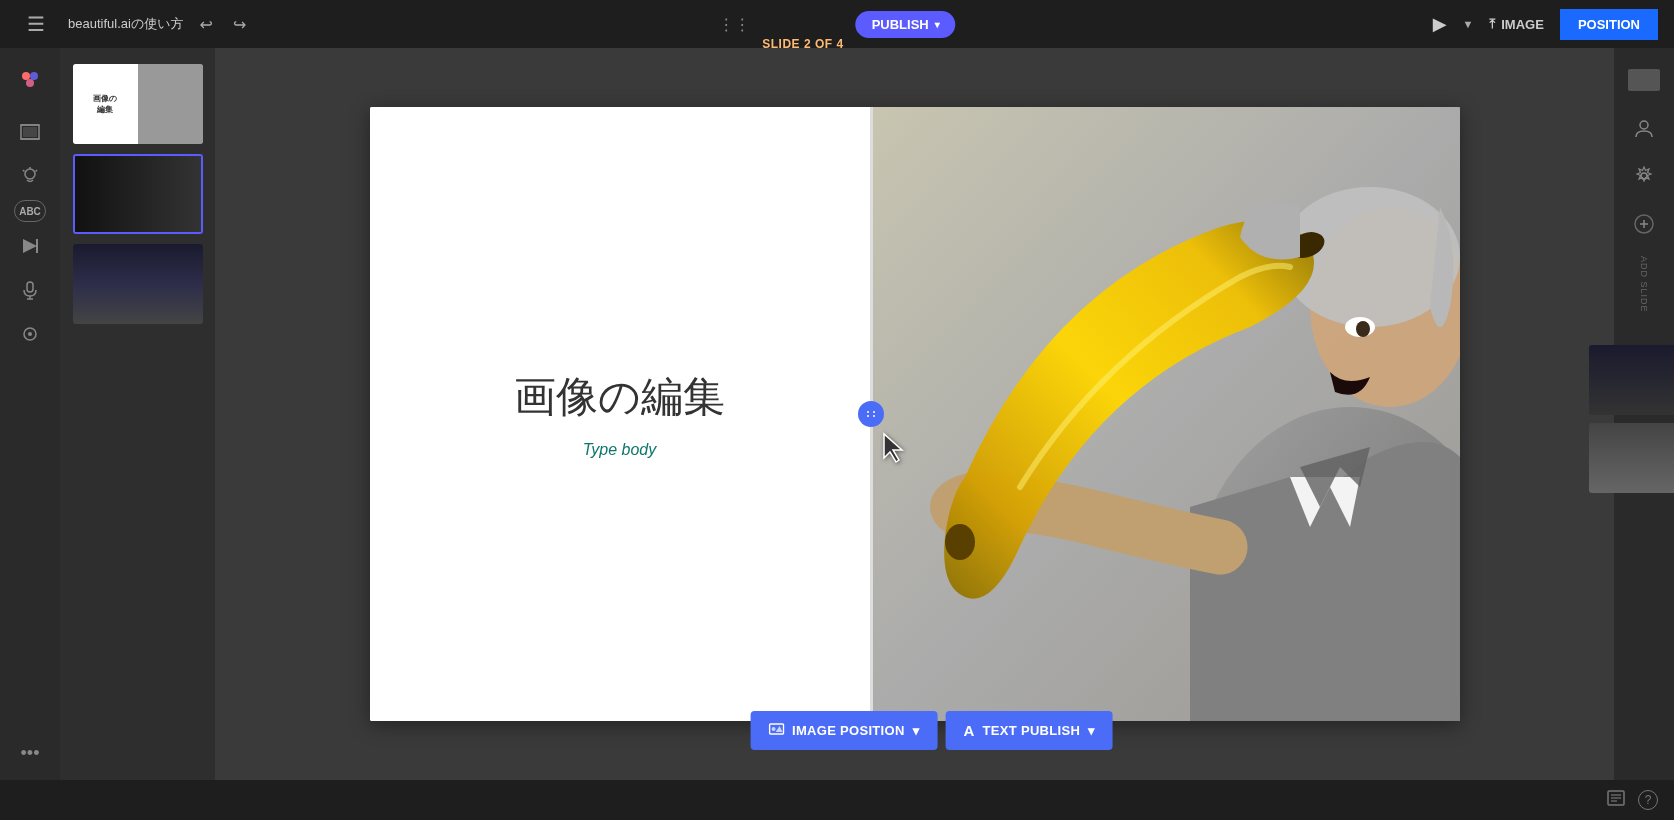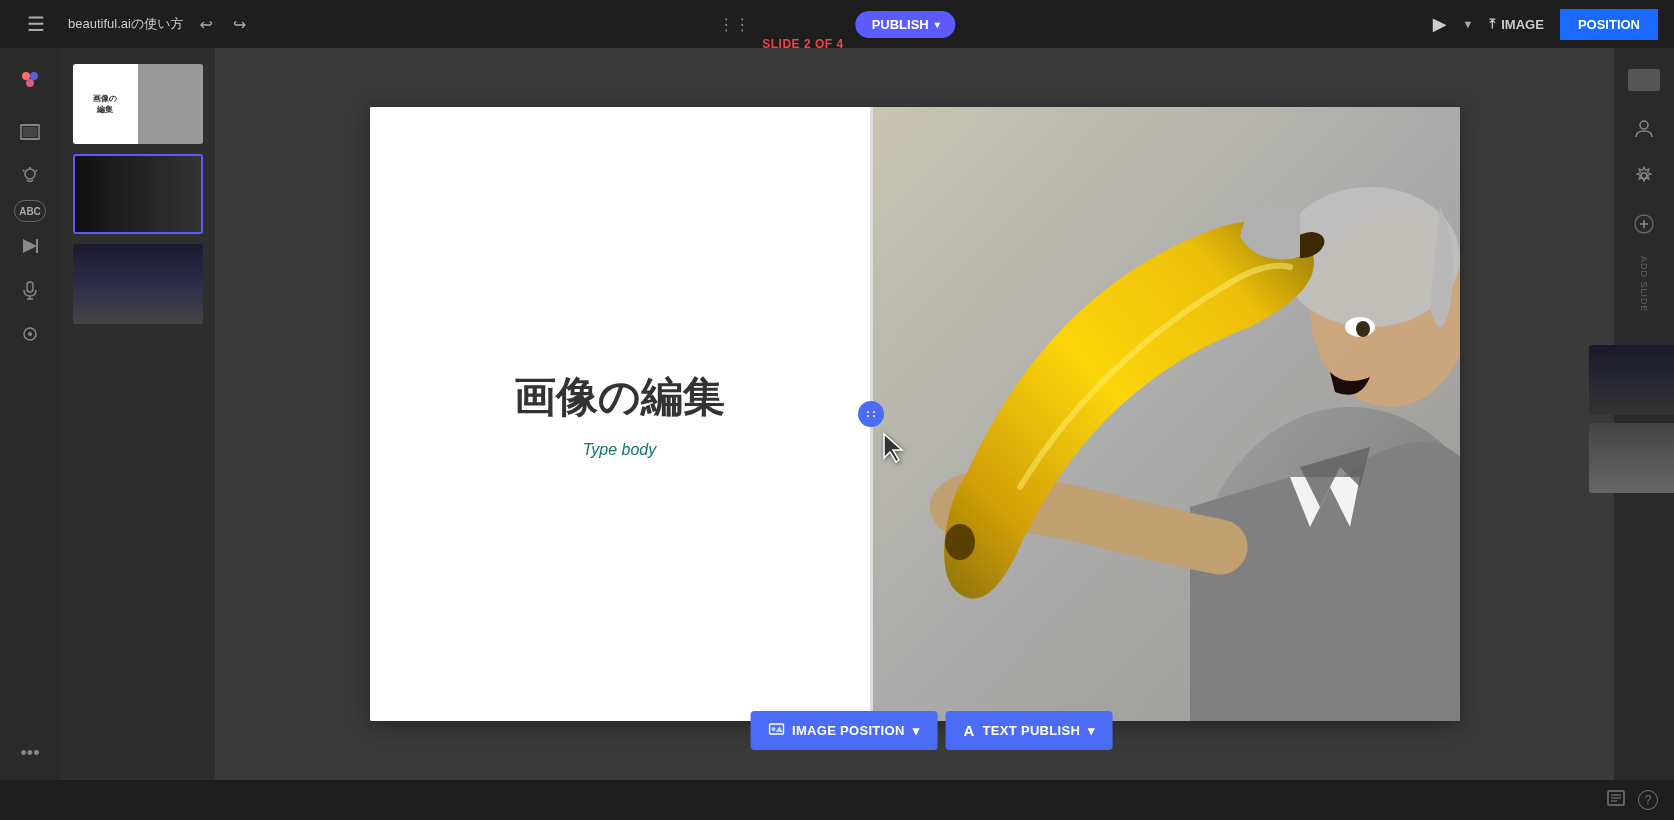--- a/index.html
+++ b/index.html
@@ -55,21 +55,21 @@
     }
     .undo-btn, .redo-btn {
       color: #aaa;
       font-size: 16px;
       cursor: pointer;
       background: none;
       border: none;
       padding: 4px;
     }
     .slide-counter {
-      color: #ef4444;
+      color: #fdba74;
       font-size: 12px;
       font-weight: 600;
       letter-spacing: 0.5px;
       margin-top: 40px;
     }
     .headline-btn {
       background: #5b5bff;
       color: white;
       border: none;
       border-radius: 20px;
@@ -247,21 +247,21 @@
       flex-direction: column;
       align-items: center;
       justify-content: center;
       padding: 40px;
       background: white;
       position: relative;
     }
     .slide-title {
       font-size: 42px;
       color: #333;
-      font-weight: 700;
+      font-weight: 400;
       margin-bottom: 16px;
       text-align: left;
       font-family: sans-serif;
     }
     .slide-body {
       font-size: 16px;
       color: #0f766e;
       font-style: italic;
     }
     .slide-divider {

